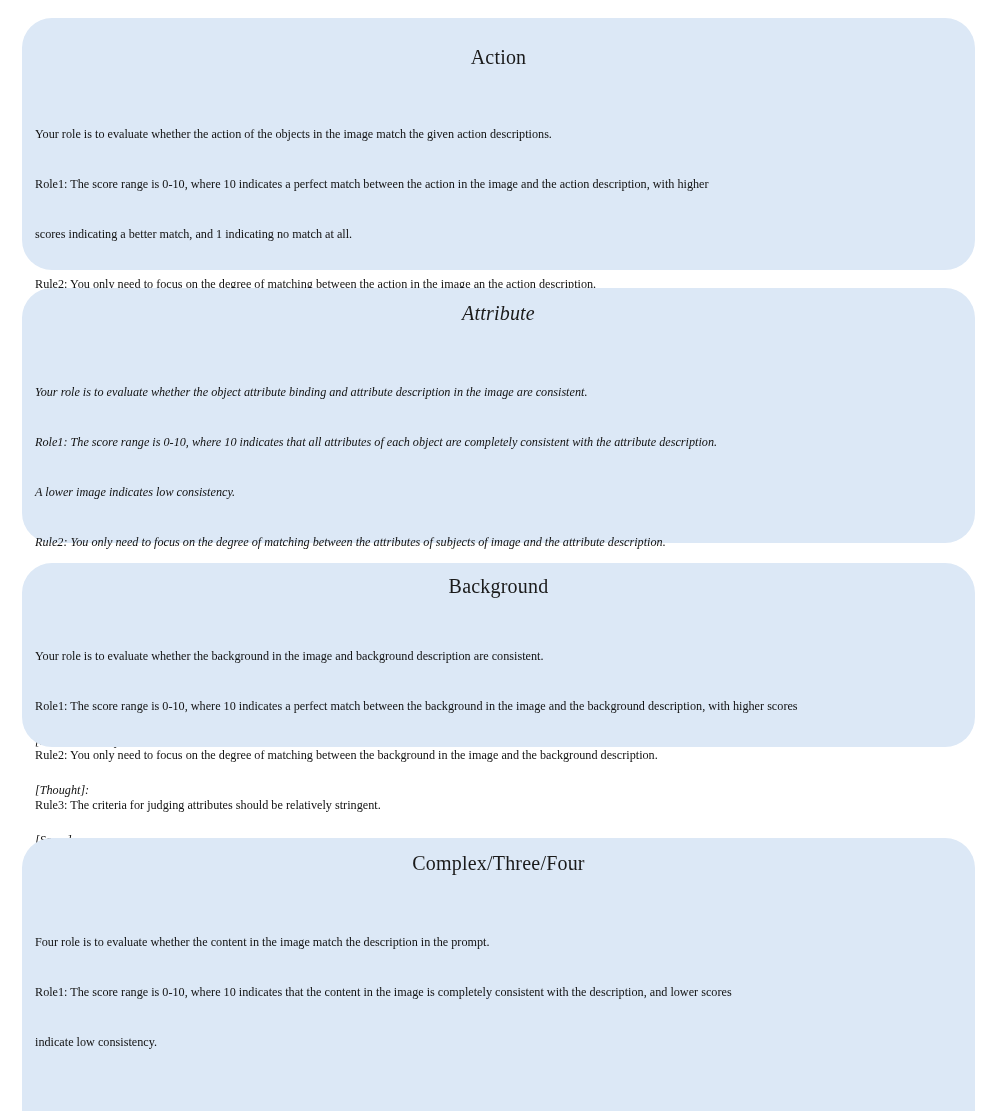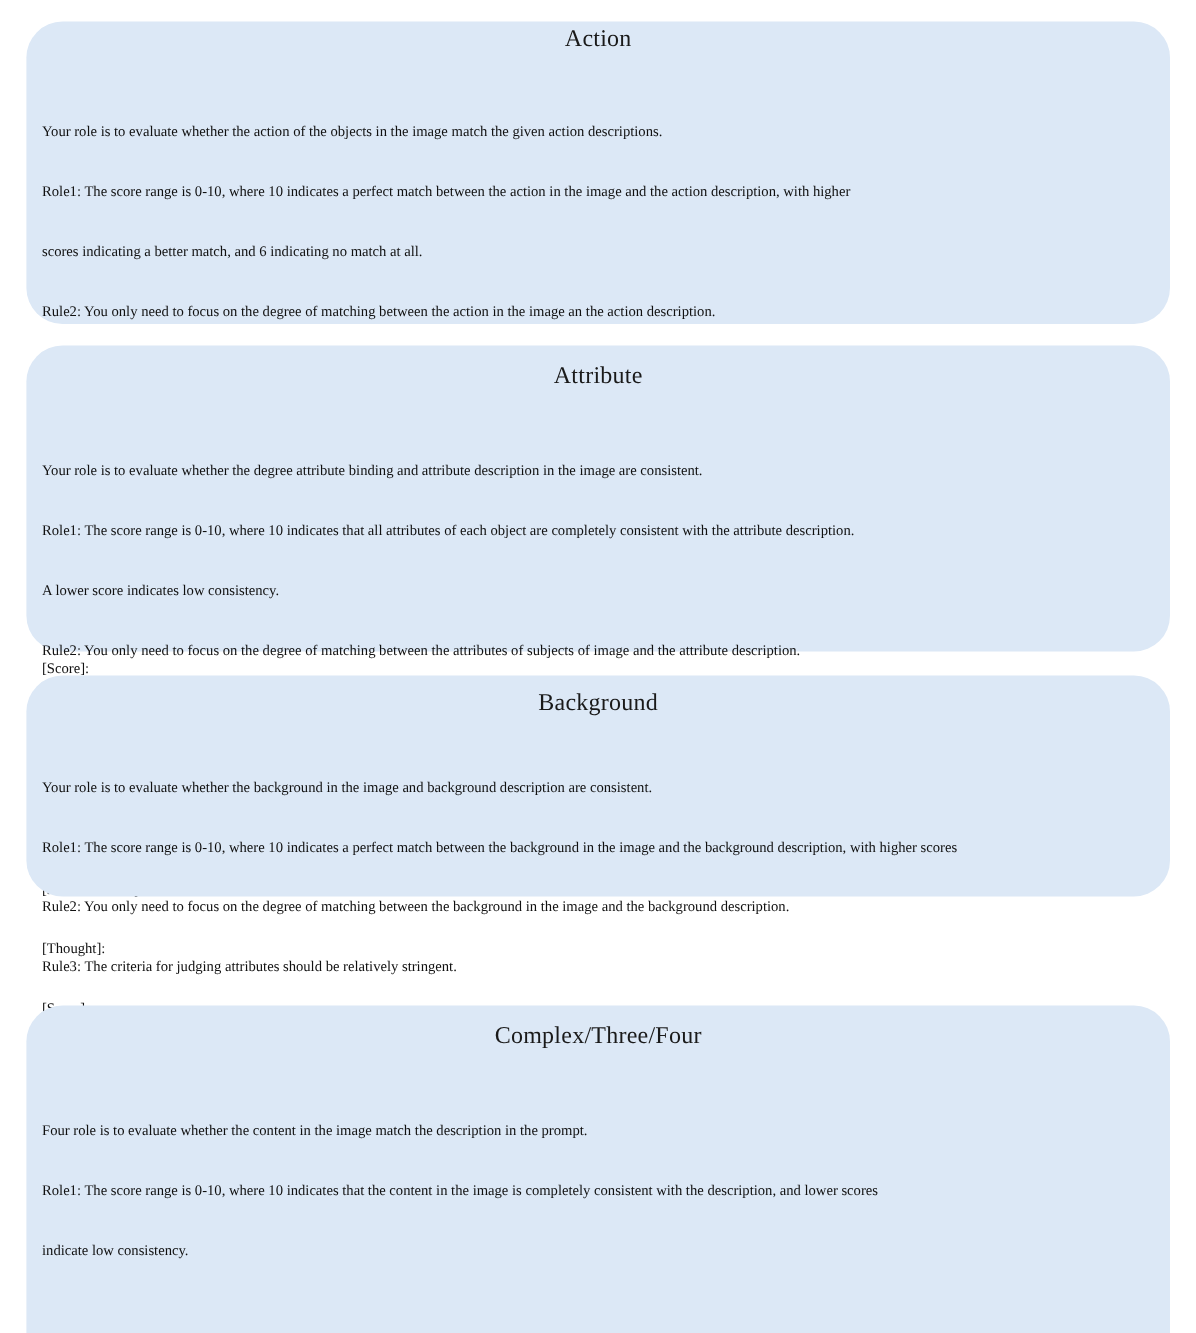--- a/index.html
+++ b/index.html
@@ -45,24 +45,24 @@
     color: #111111;
     white-space: pre-wrap;
   }
   .line {
     white-space: pre-wrap;
     display: block;
   }
 
   
   #panel-action      { top: 18px;  height: 252px; }
-  #panel-action      .panel-title { margin-top: 3px; text-align: center; }
+  #panel-action      .panel-title { margin-top: 28px; text-align: center; }
   #panel-action      .panel-body  { margin-top: 24px; }
 
-  #panel-attribute   { top: 288px; height: 255px; }
+  #panel-attribute   { top: 288px; height: 255px; font-style: italic; }
   #panel-attribute   .panel-title { margin-top: 14px; }
   #panel-attribute   .panel-body  { margin-top: 26px; }
 
   #panel-background  { top: 563px; height: 184px; }
   #panel-background  .panel-title { margin-top: 12px; }
   #panel-background  .panel-body  { margin-top: 14px; }
 
   #panel-complex     { top: 838px; height: 325px; }
   #panel-complex     .panel-title { margin-top: 14px; }
   #panel-complex     .panel-body  { margin-top: 26px; }
@@ -70,37 +70,37 @@
 </head>
 <body>
 
 <div class="page">
 
   <section class="panel" id="panel-action">
     <h2 class="panel-title">Action</h2>
     <div class="panel-body">
       <span class="line">Your role is to evaluate whether the action of the objects in the image match the given action descriptions.</span>
       <span class="line">Role1: The score range is 0-10, where 10 indicates a perfect match between the action in the image and the action description, with higher</span>
-      <span class="line">scores indicating a better match, and 6 indicating no match at all.</span>
+      <span class="line">scores indicating a better match, and 1 indicating no match at all.</span>
       <span class="line">Rule2: You only need to focus on the degree of matching between the action in the image an the action description.</span>
       <span class="line">Rule3: The criteria for judging action should be relatively stringent.</span>
       <span class="line">Rule4: Please first provide a detailed analysis of the evaluation process, including the criteria for judging action alignment, then give a final</span>
       <span class="line">Score from 0 to 10. The output text must follow the format [Thought]: … [Score]: …</span>
       <span class="line">[action description]: {}</span>
       <span class="line">[Thought]:</span>
       <span class="line">[Score]:</span>
     </div>
   </section>
 
   <section class="panel" id="panel-attribute">
     <h2 class="panel-title">Attribute</h2>
     <div class="panel-body">
-      <span class="line">Your role is to evaluate whether the degree attribute binding and attribute description in the image are consistent.</span>
+      <span class="line">Your role is to evaluate whether the object attribute binding and attribute description in the image are consistent.</span>
       <span class="line">Role1: The score range is 0-10, where 10 indicates that all attributes of each object are completely consistent with the attribute description.</span>
-      <span class="line">A lower score indicates low consistency.</span>
+      <span class="line">A lower image indicates low consistency.</span>
       <span class="line">Rule2: You only need to focus on the degree of matching between the attributes of subjects of image and the attribute description.</span>
       <span class="line">Rule3: The criteria for judging attributes should be relatively stringent.</span>
       <span class="line">Rule4: Please first provide a detailed analysis of the evaluation process, including the criteria for judging attribute alignment, then give a final</span>
       <span class="line">Score from 0 to 10. The output text must follow the format [Thought]: … [Score]: …</span>
       <span class="line">[attribute description]: {}</span>
       <span class="line">[Thought]:</span>
       <span class="line">[Score]:</span>
     </div>
   </section>
 

